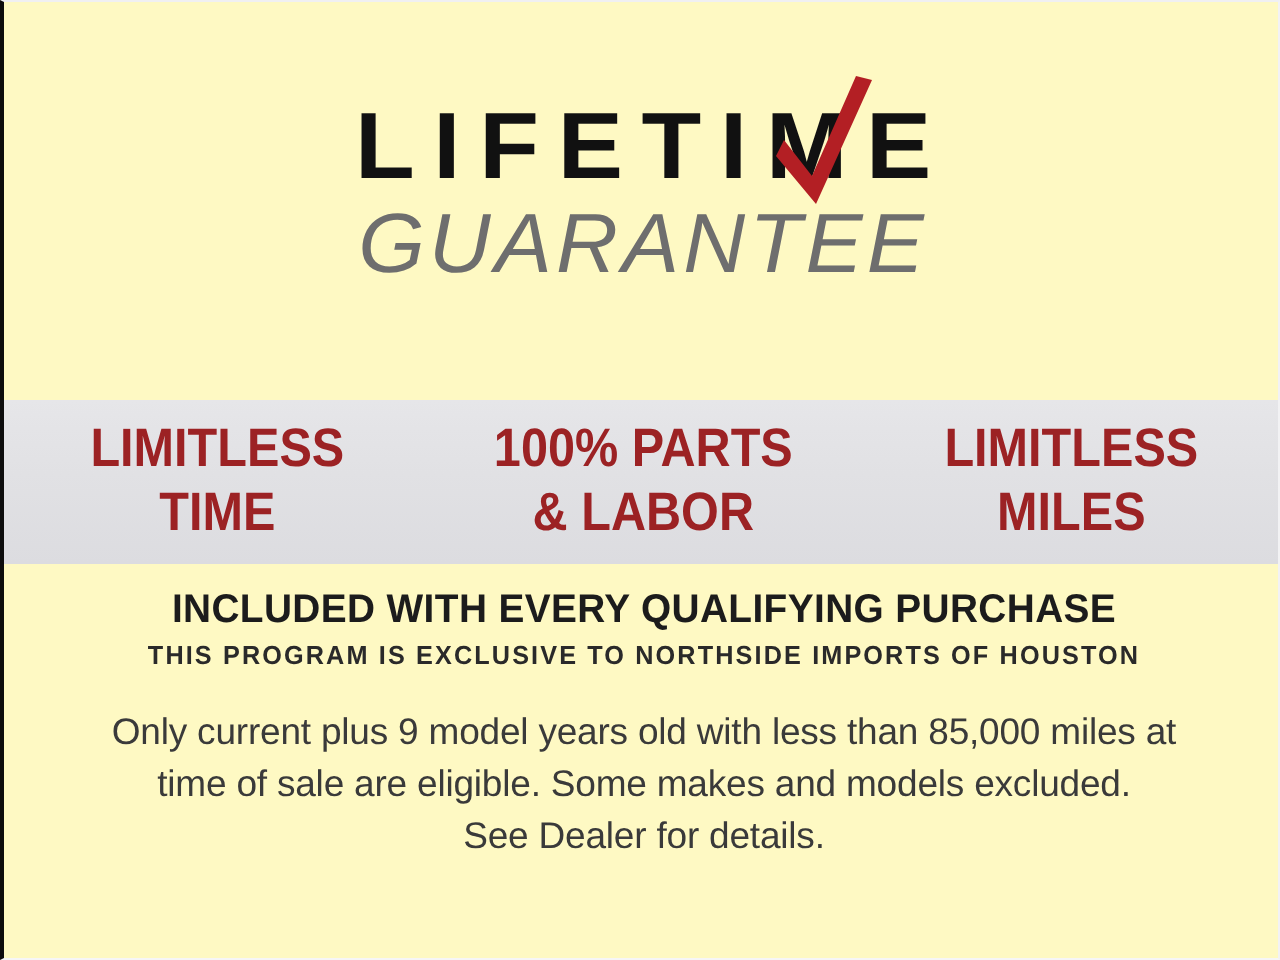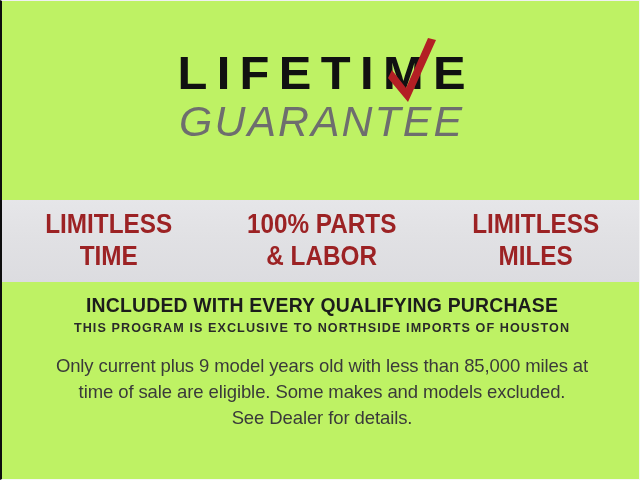--- a/index.html
+++ b/index.html
@@ -12,21 +12,21 @@
     height: 480px;
     overflow: hidden;
     font-family: "Liberation Sans", sans-serif;
     -webkit-font-smoothing: antialiased;
   }
 
   #ad {
     position: relative;
     width: 640px;
     height: 480px;
-    background: #bef264;
+    background: #fef9c3;
     box-sizing: border-box;
     border-left: 2px solid #0d0d0d;
     border-top: 1px solid #f0f0f2;
     border-right: 1px solid #f2f2f4;
     border-bottom: 1px solid #f6f6f7;
     overflow: hidden;
   }
 
   
   .logo-block {

